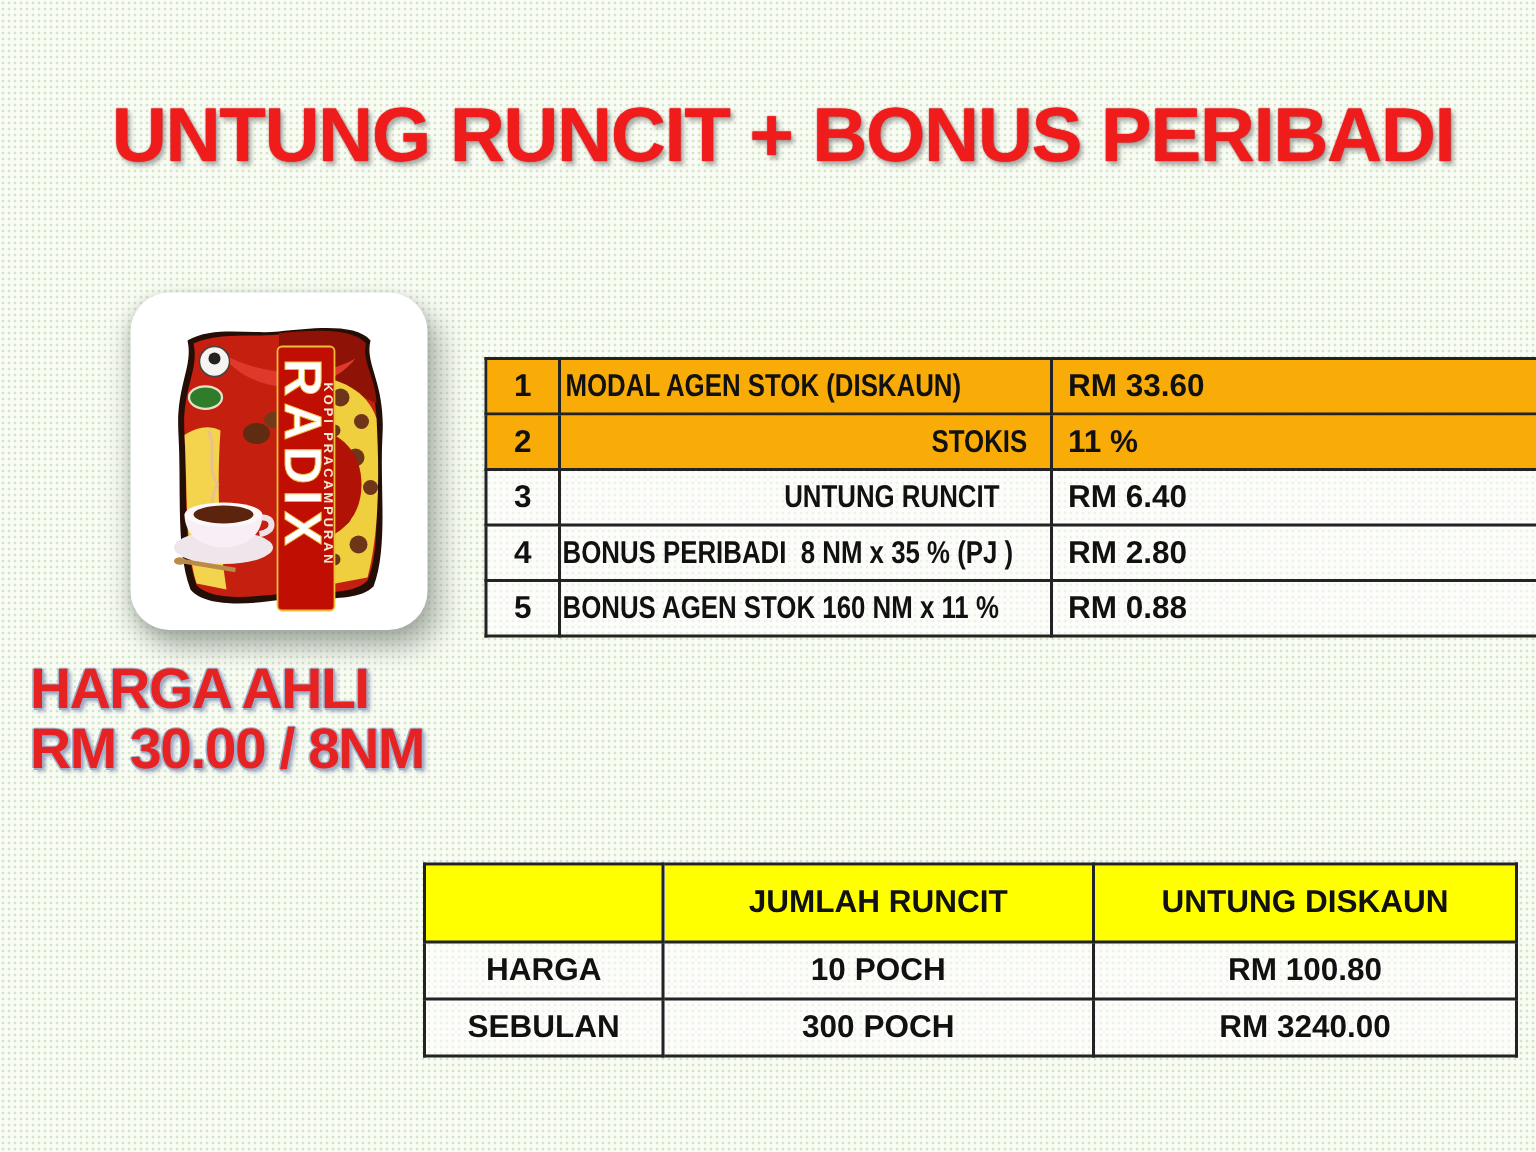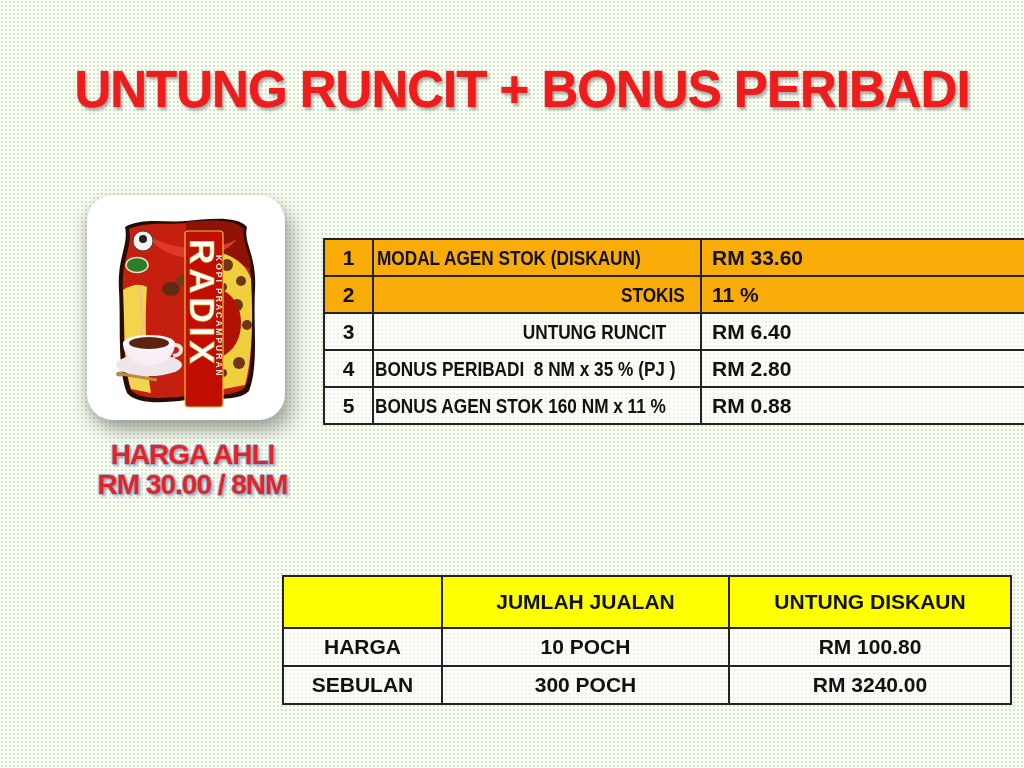--- a/index.html
+++ b/index.html
@@ -30,22 +30,21 @@
     position:absolute;left:87px;top:195px;width:198px;height:225px;
     background:#ffffff;border-radius:26px;
     box-shadow:10px 12px 16px rgba(125,135,125,0.5),
                -4px 8px 14px rgba(150,160,150,0.35),
                0 2px 6px rgba(140,150,140,0.35);
   }
   .product-card svg{position:absolute;left:0;top:0;}
   
   .member-price{
     position:absolute;left:20px;top:440px;width:345px;
-    text-align:center;
-    font-weight:700;font-size:28px;line-height:1.06;letter-spacing:-1px;
+    font-weight:700;font-size:38px;line-height:1.06;letter-spacing:-1px;
     color:#e62222;
     text-shadow:1px 0 0 #9fafc9, -1px 0 0 #9fafc9, 0 1px 0 #9fafc9,
                 0 -1px 0 #9fafc9, 2px 2px 3px rgba(125,140,175,0.85);
     white-space:nowrap;
   }
   
   table{border-collapse:collapse;table-layout:fixed;}
   td,th{border:2px solid #232323;overflow:hidden;}
   
   .breakdown{
@@ -160,21 +159,21 @@
         <td class="c-label"><span class="squeeze">BONUS AGEN STOK 160 NM x 11 %</span></td>
         <td class="c-val">RM 0.88</td>
       </tr>
     </tbody>
   </table>
 
   <table class="summary">
     <thead>
       <tr>
         <th class="c1"></th>
-        <th class="c2">JUMLAH JUALAN</th>
+        <th class="c2">JUMLAH RUNCIT</th>
         <th class="c3">UNTUNG DISKAUN</th>
       </tr>
     </thead>
     <tbody>
       <tr>
         <td class="c1">HARGA</td>
         <td class="c2">10 POCH</td>
         <td class="c3">RM 100.80</td>
       </tr>
       <tr>

